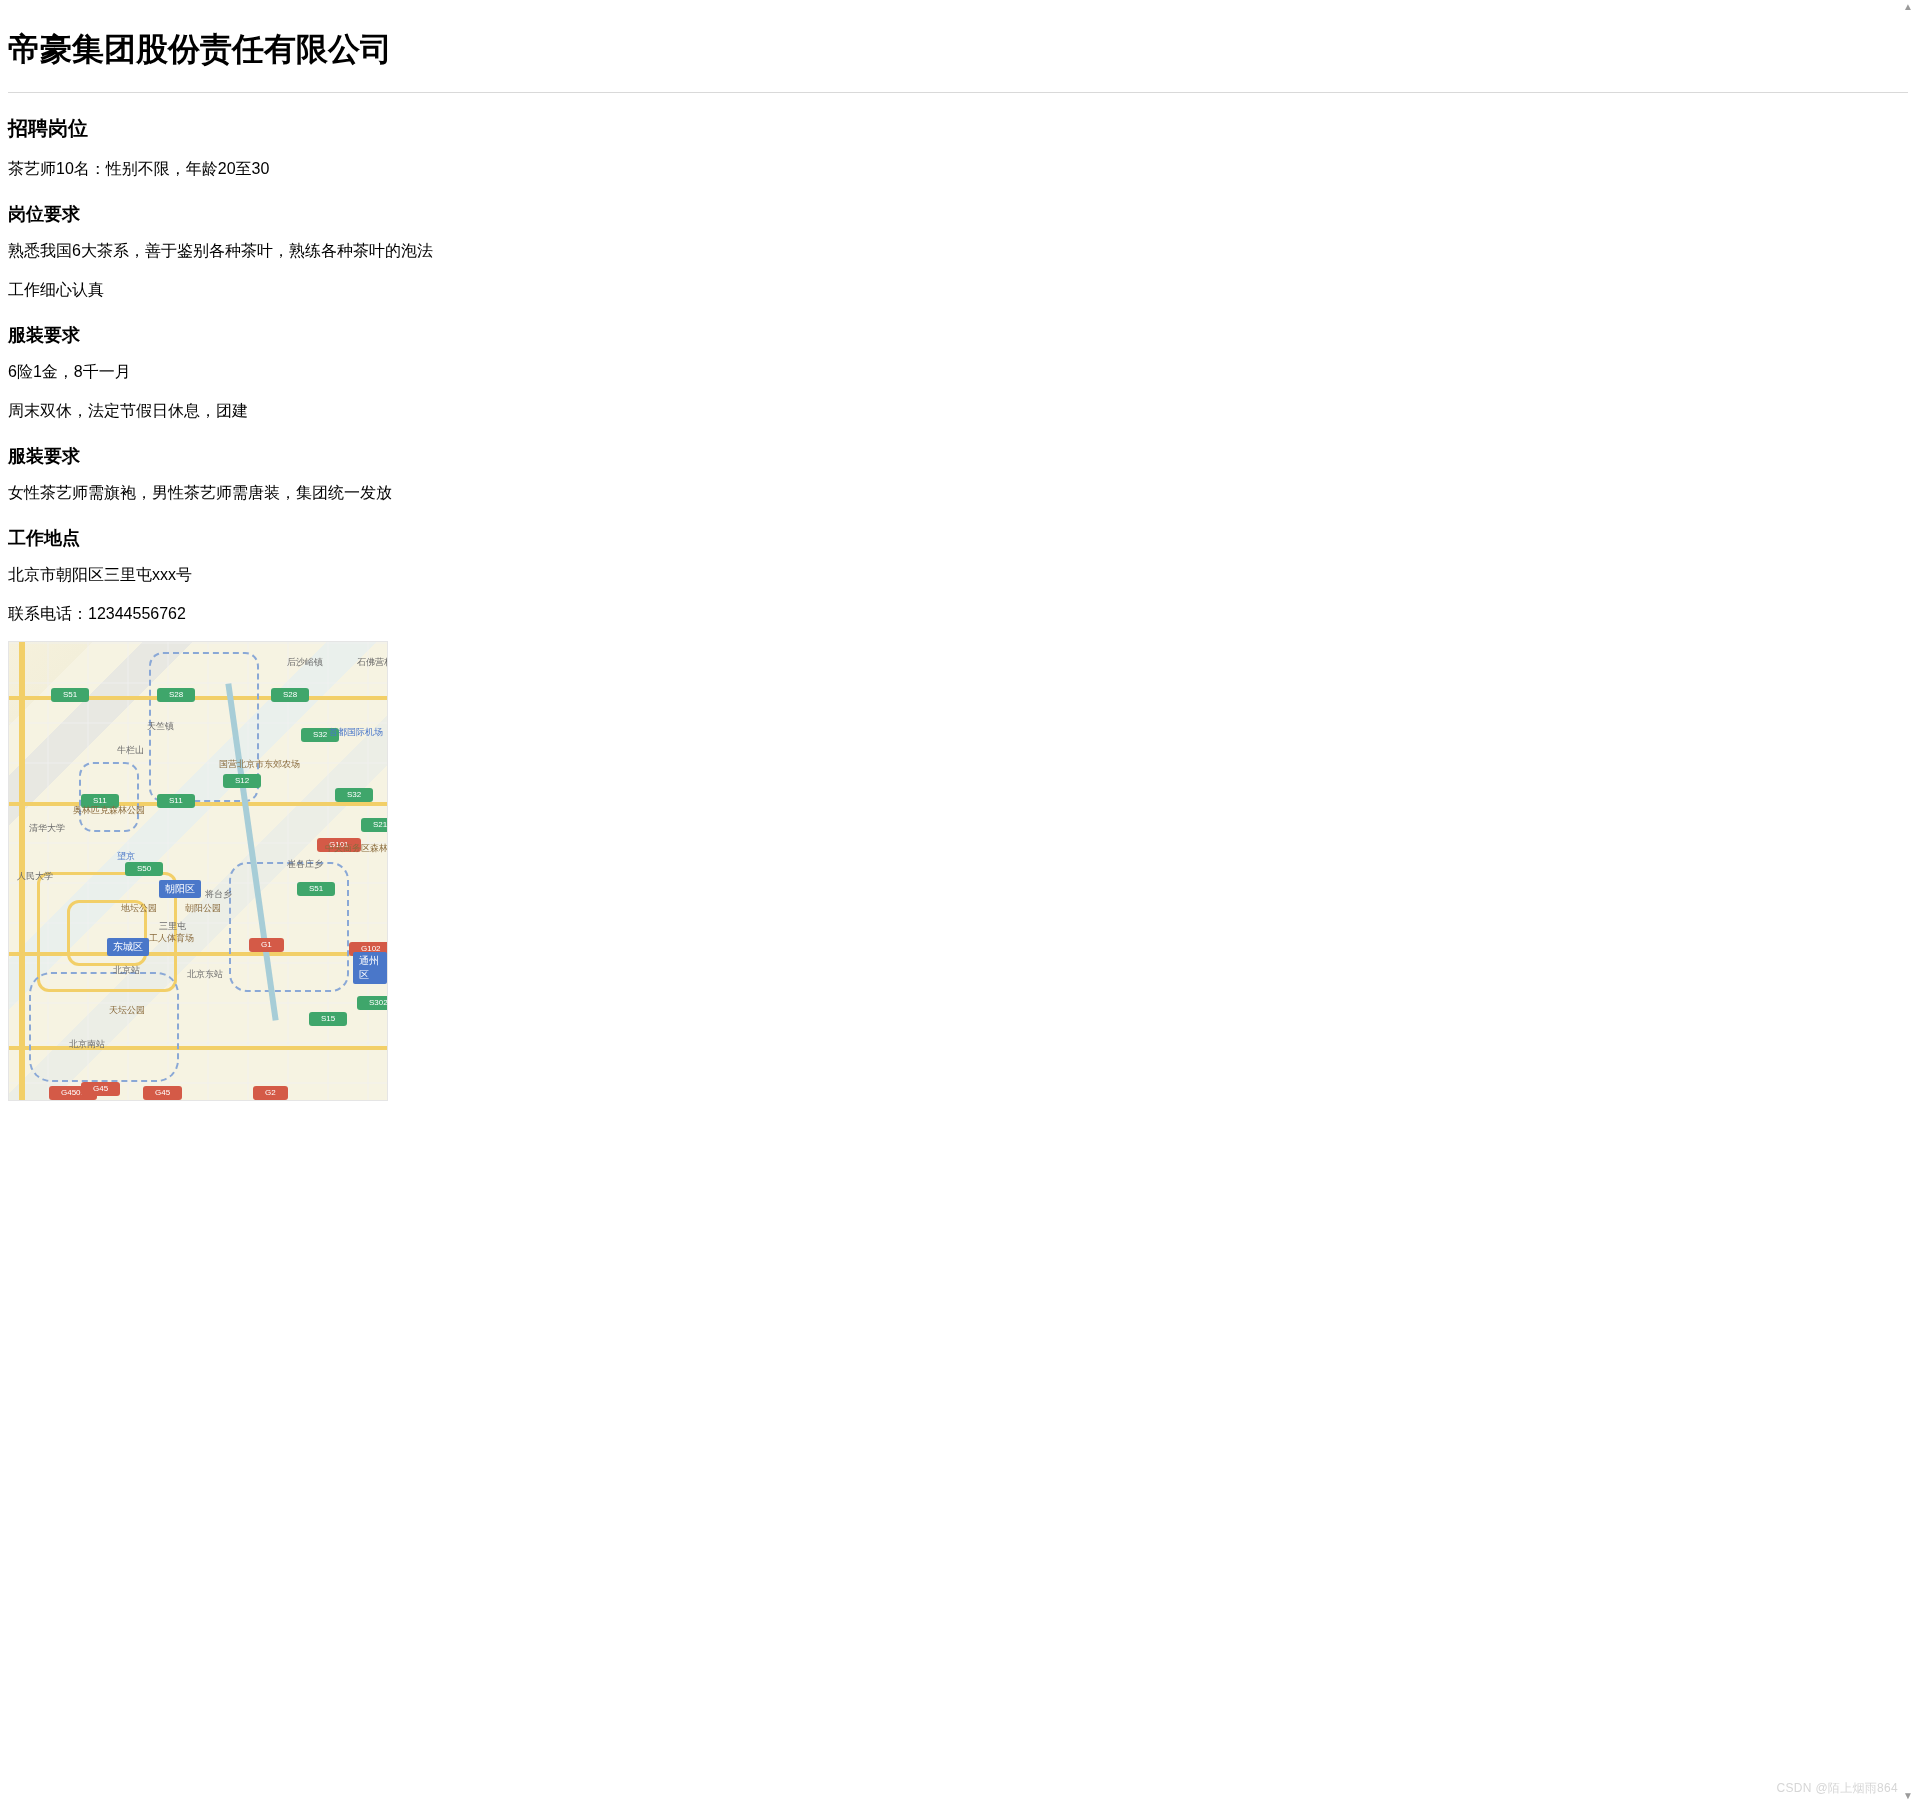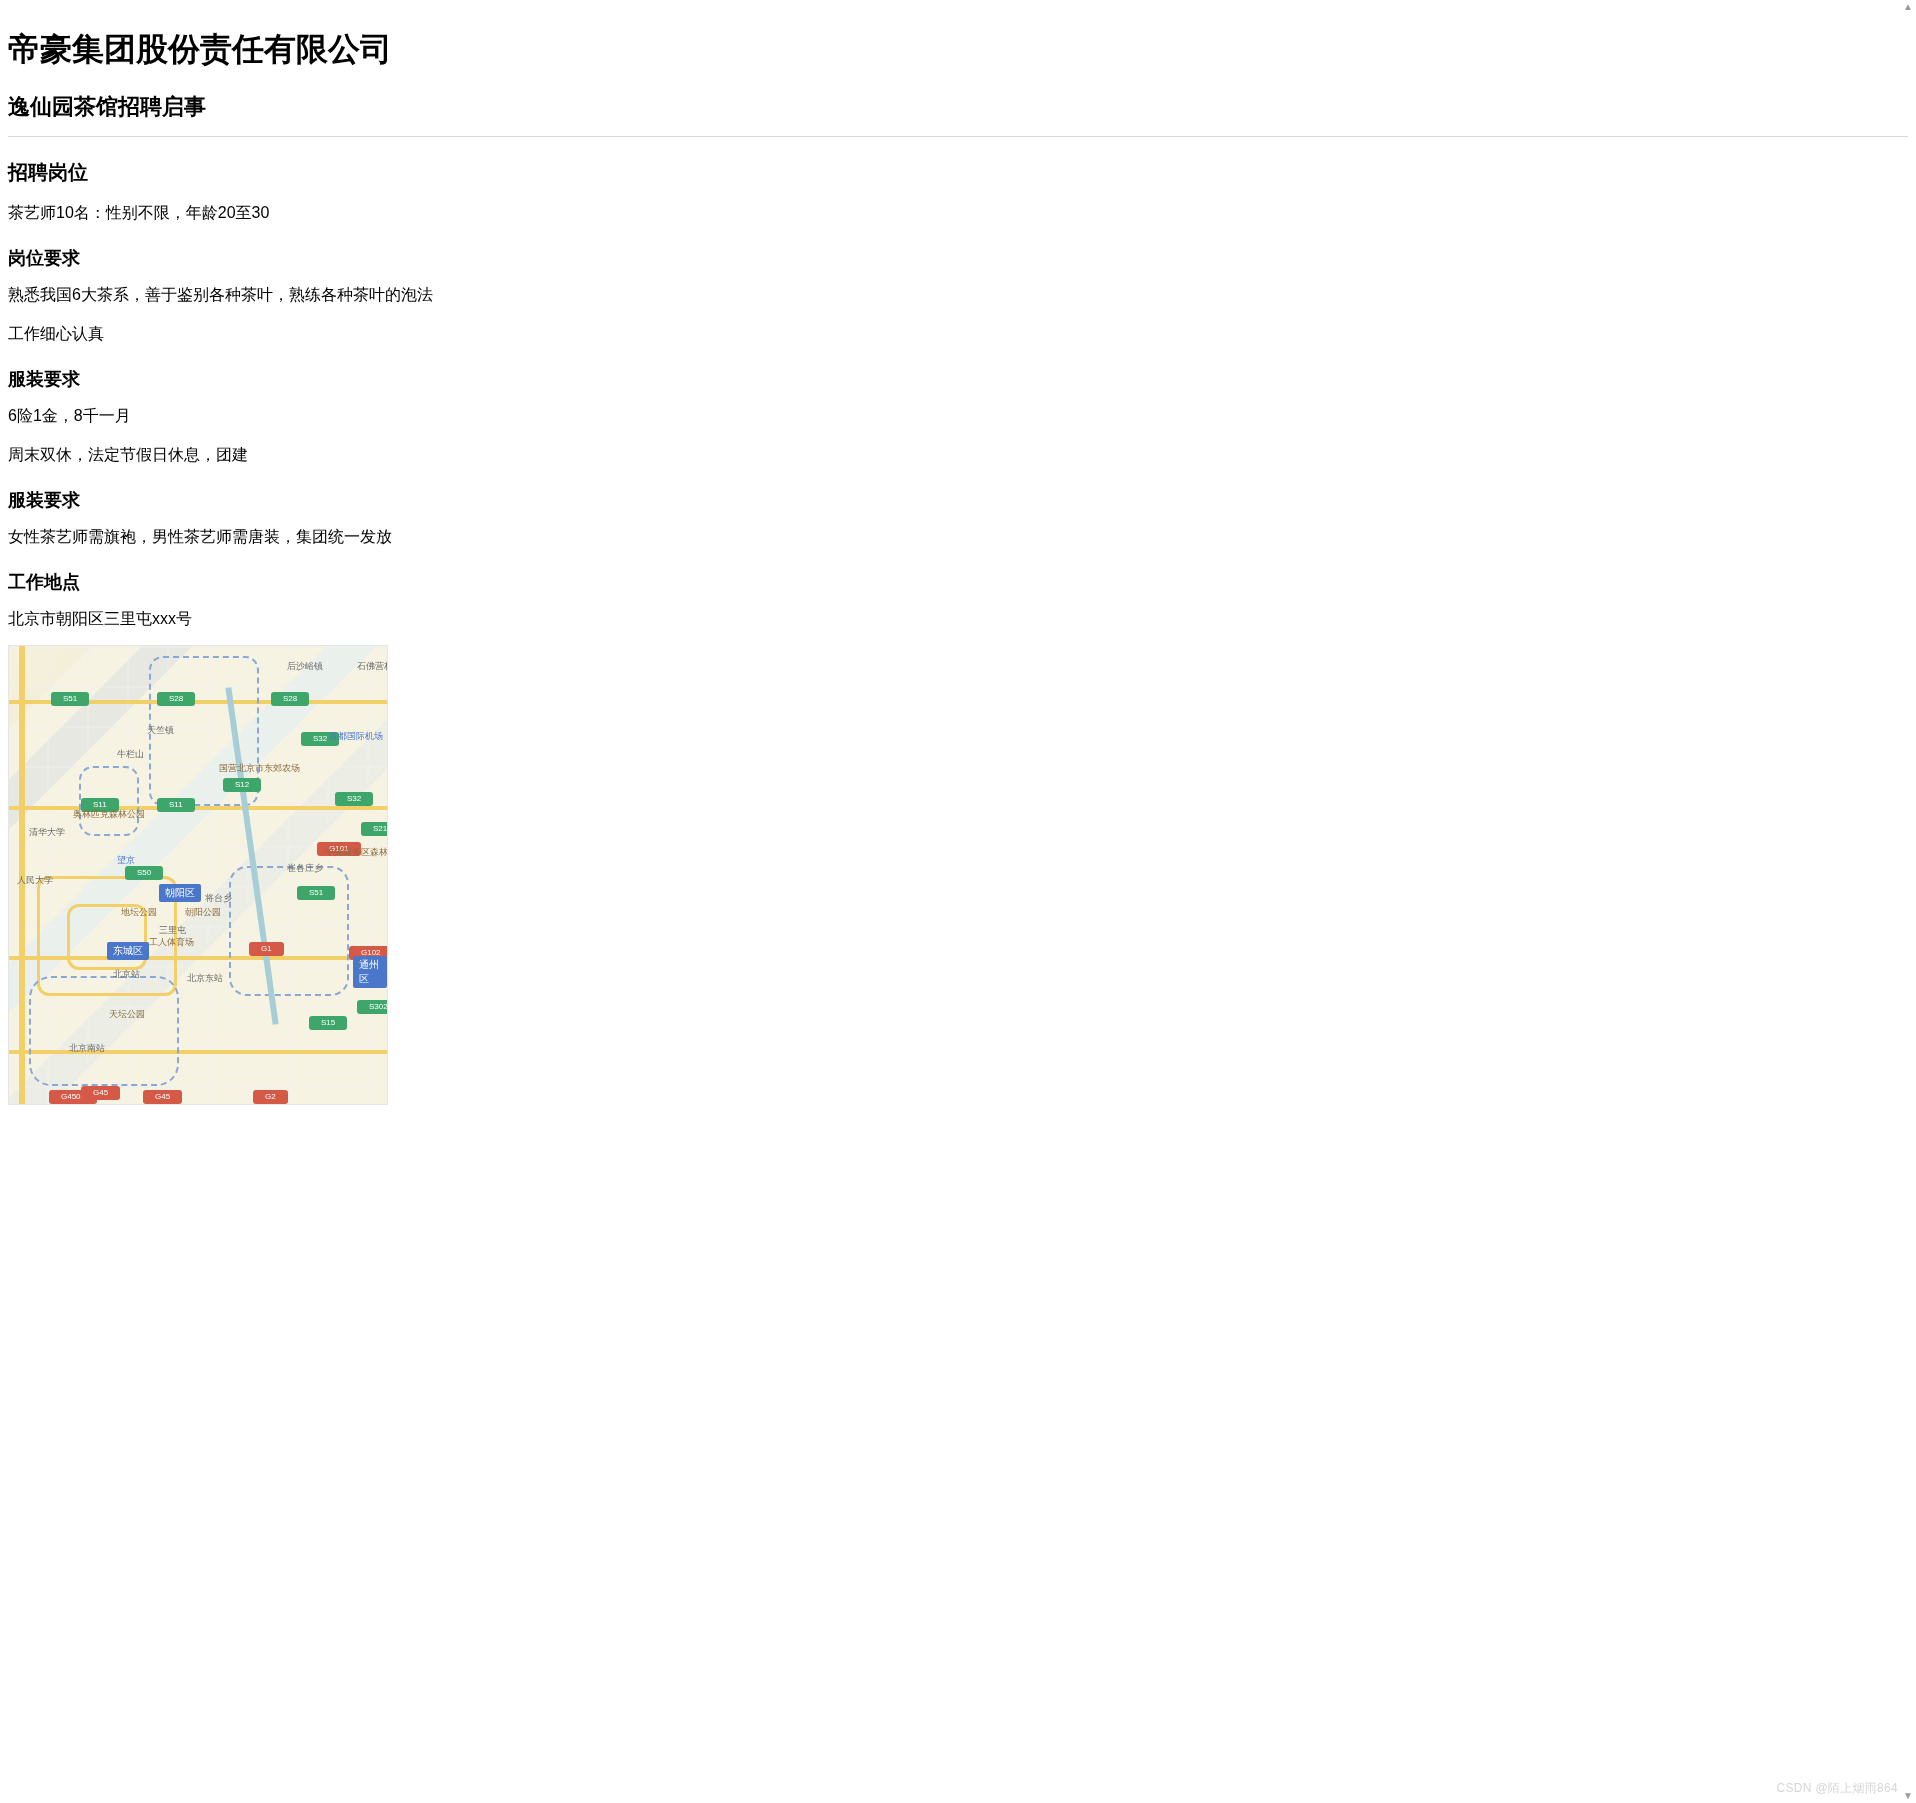--- a/index.html
+++ b/index.html
@@ -150,40 +150,40 @@
       user-select: none;
     }
     .scrollbar-arrow.up { top: 2px; }
     .scrollbar-arrow.down { bottom: 2px; }
   </style>
 </head>
 <body>
 
 <div class="page">
   <h1 class="company-title">帝豪集团股份责任有限公司</h1>
-  <h2 class="subtitle">逸仙园茶馆招聘启事</h2>
 
   <hr class="divider">
 
   <h3 class="section-heading">招聘岗位</h3>
   <p class="body-text">茶艺师10名：性别不限，年龄20至30</p>
 
   <h4 class="sub-heading">岗位要求</h4>
   <p class="body-text">熟悉我国6大茶系，善于鉴别各种茶叶，熟练各种茶叶的泡法</p>
   <p class="body-text">工作细心认真</p>
 
   <h4 class="sub-heading">服装要求</h4>
   <p class="body-text">6险1金，8千一月</p>
   <p class="body-text">周末双休，法定节假日休息，团建</p>
 
   <h4 class="sub-heading">服装要求</h4>
   <p class="body-text">女性茶艺师需旗袍，男性茶艺师需唐装，集团统一发放</p>
 
   <h4 class="sub-heading">工作地点</h4>
   <p class="body-text">北京市朝阳区三里屯xxx号</p>
+  <p class="body-text">联系电话：12344556762</p>
 
   <div class="map-box">
     <div class="roads"></div>
     <div class="h-road" style="top:54px;"></div>
     <div class="h-road" style="top:160px;"></div>
     <div class="h-road" style="top:310px;"></div>
     <div class="h-road" style="top:404px;"></div>
 
     <div class="ring" style="left:28px; top:230px; width:140px; height:120px;"></div>
     <div class="ring" style="left:58px; top:258px; width:80px; height:66px;"></div>

